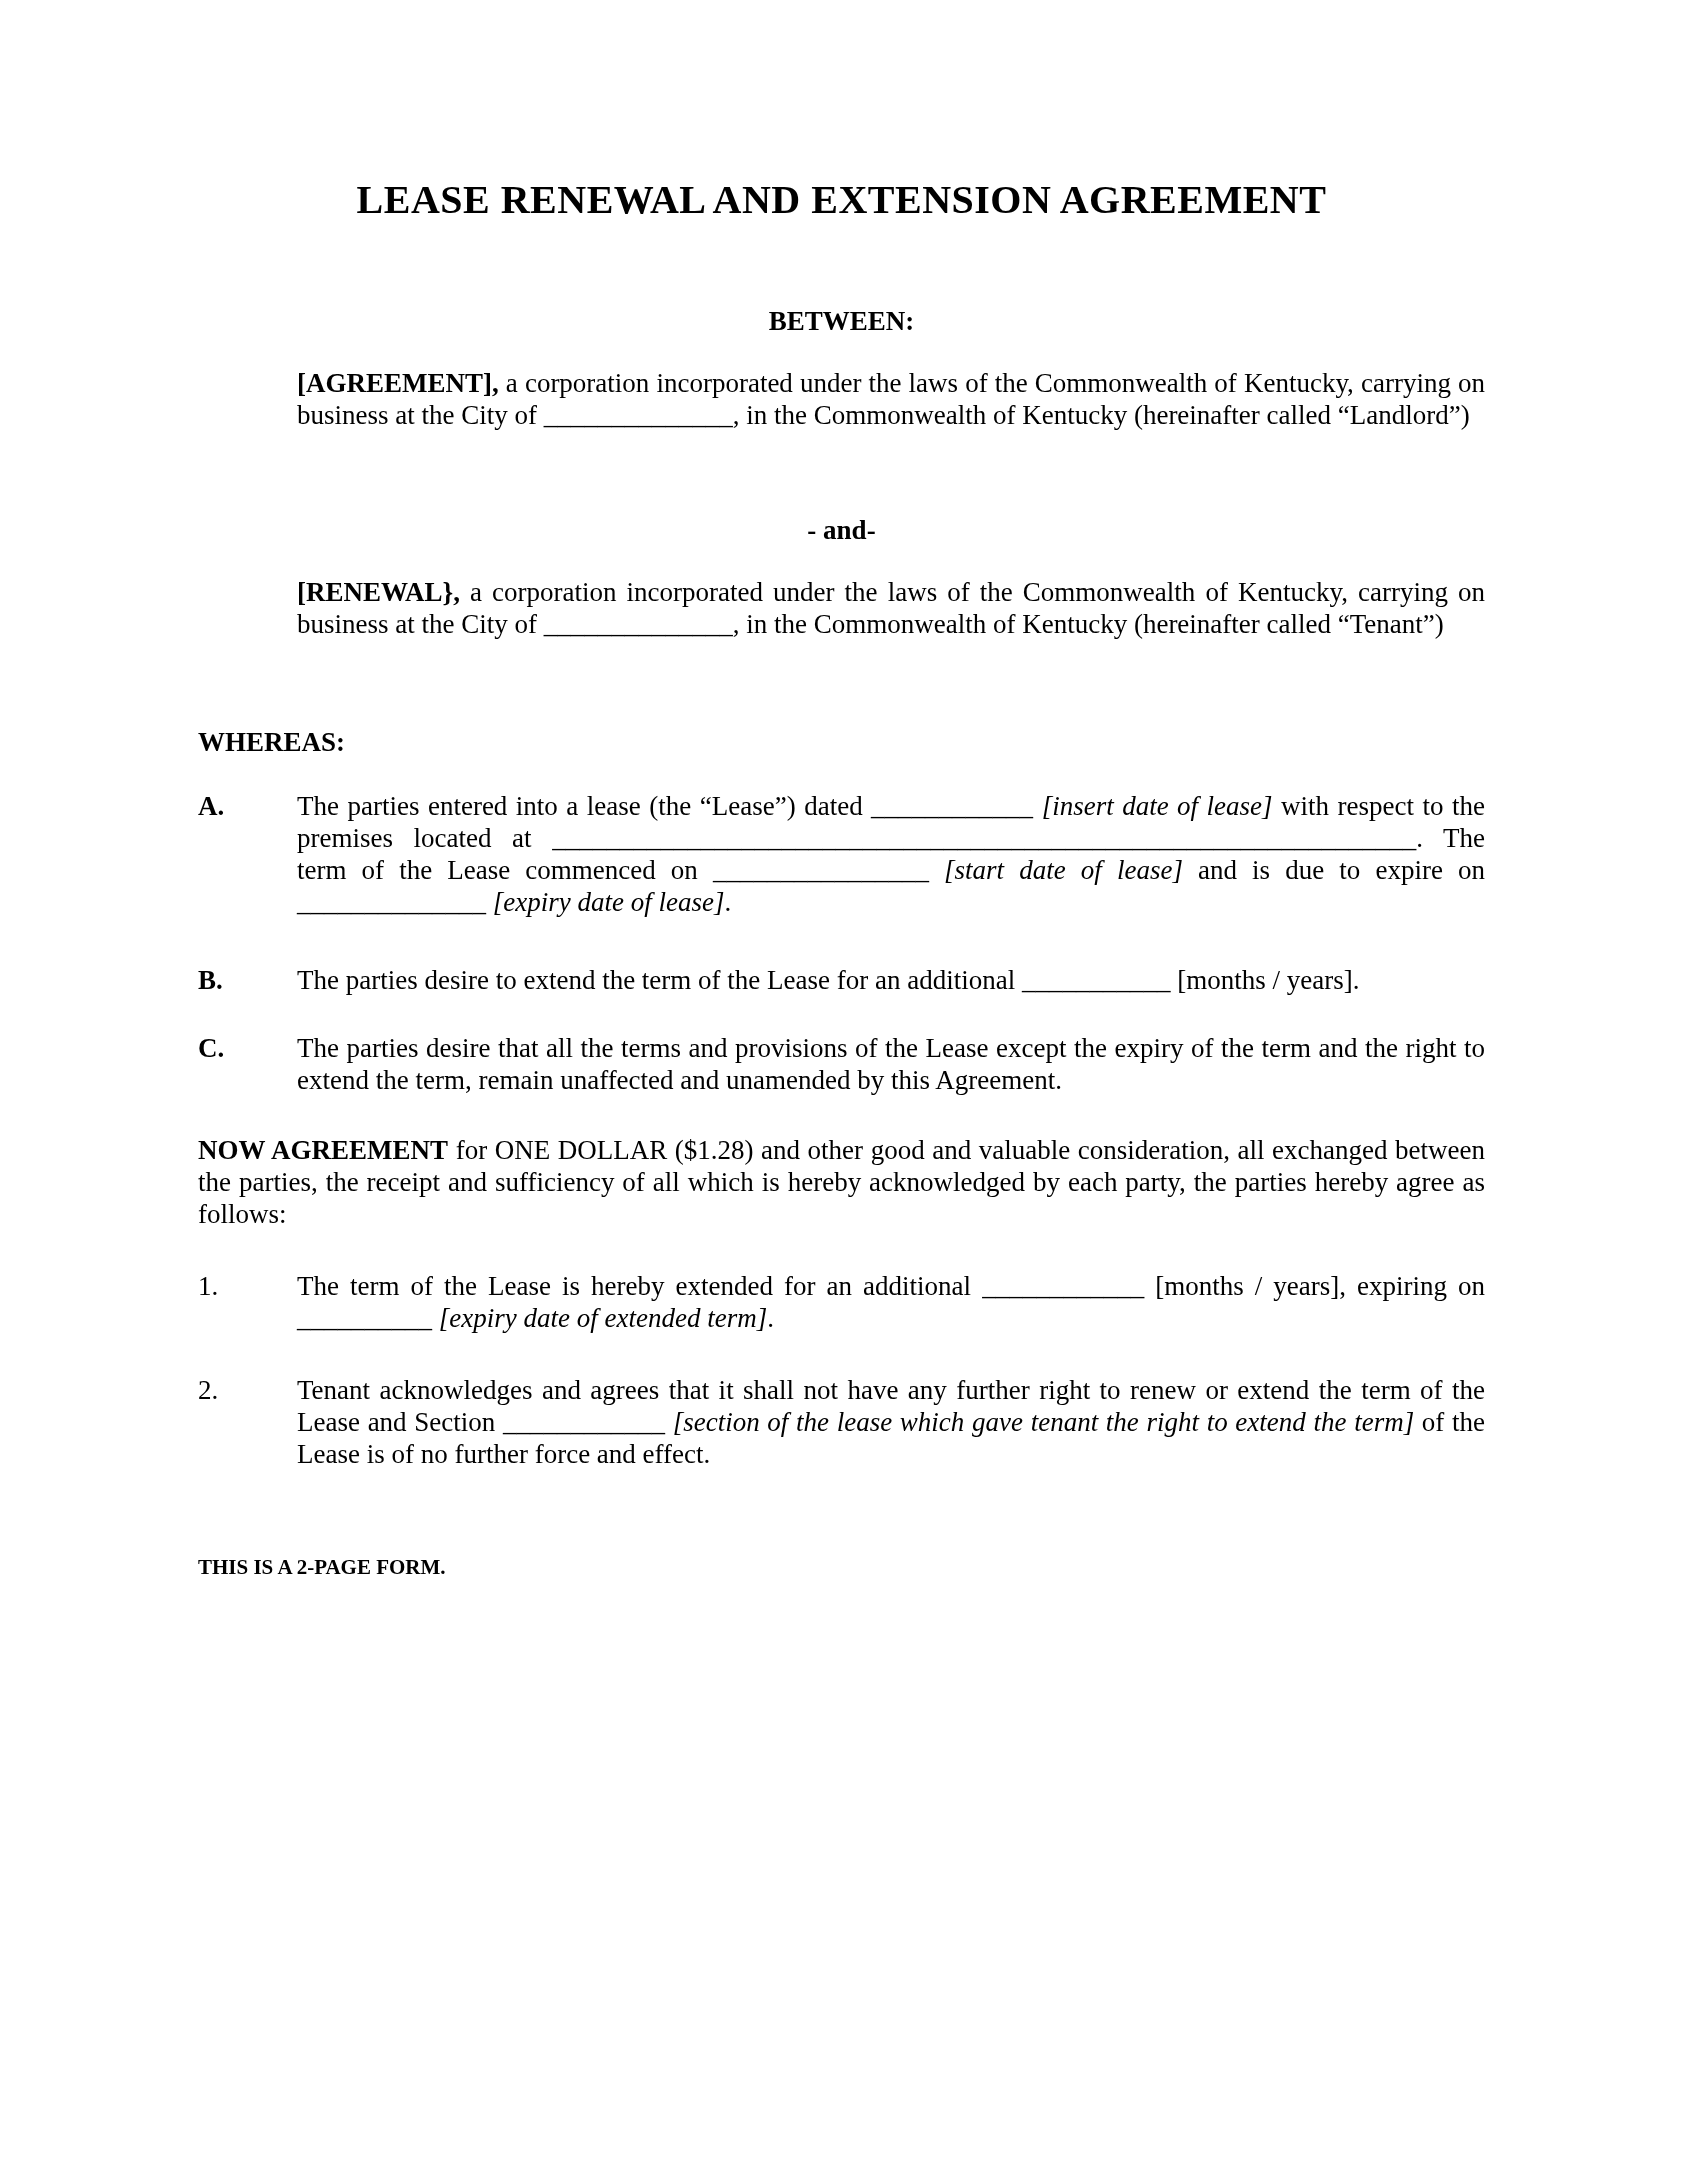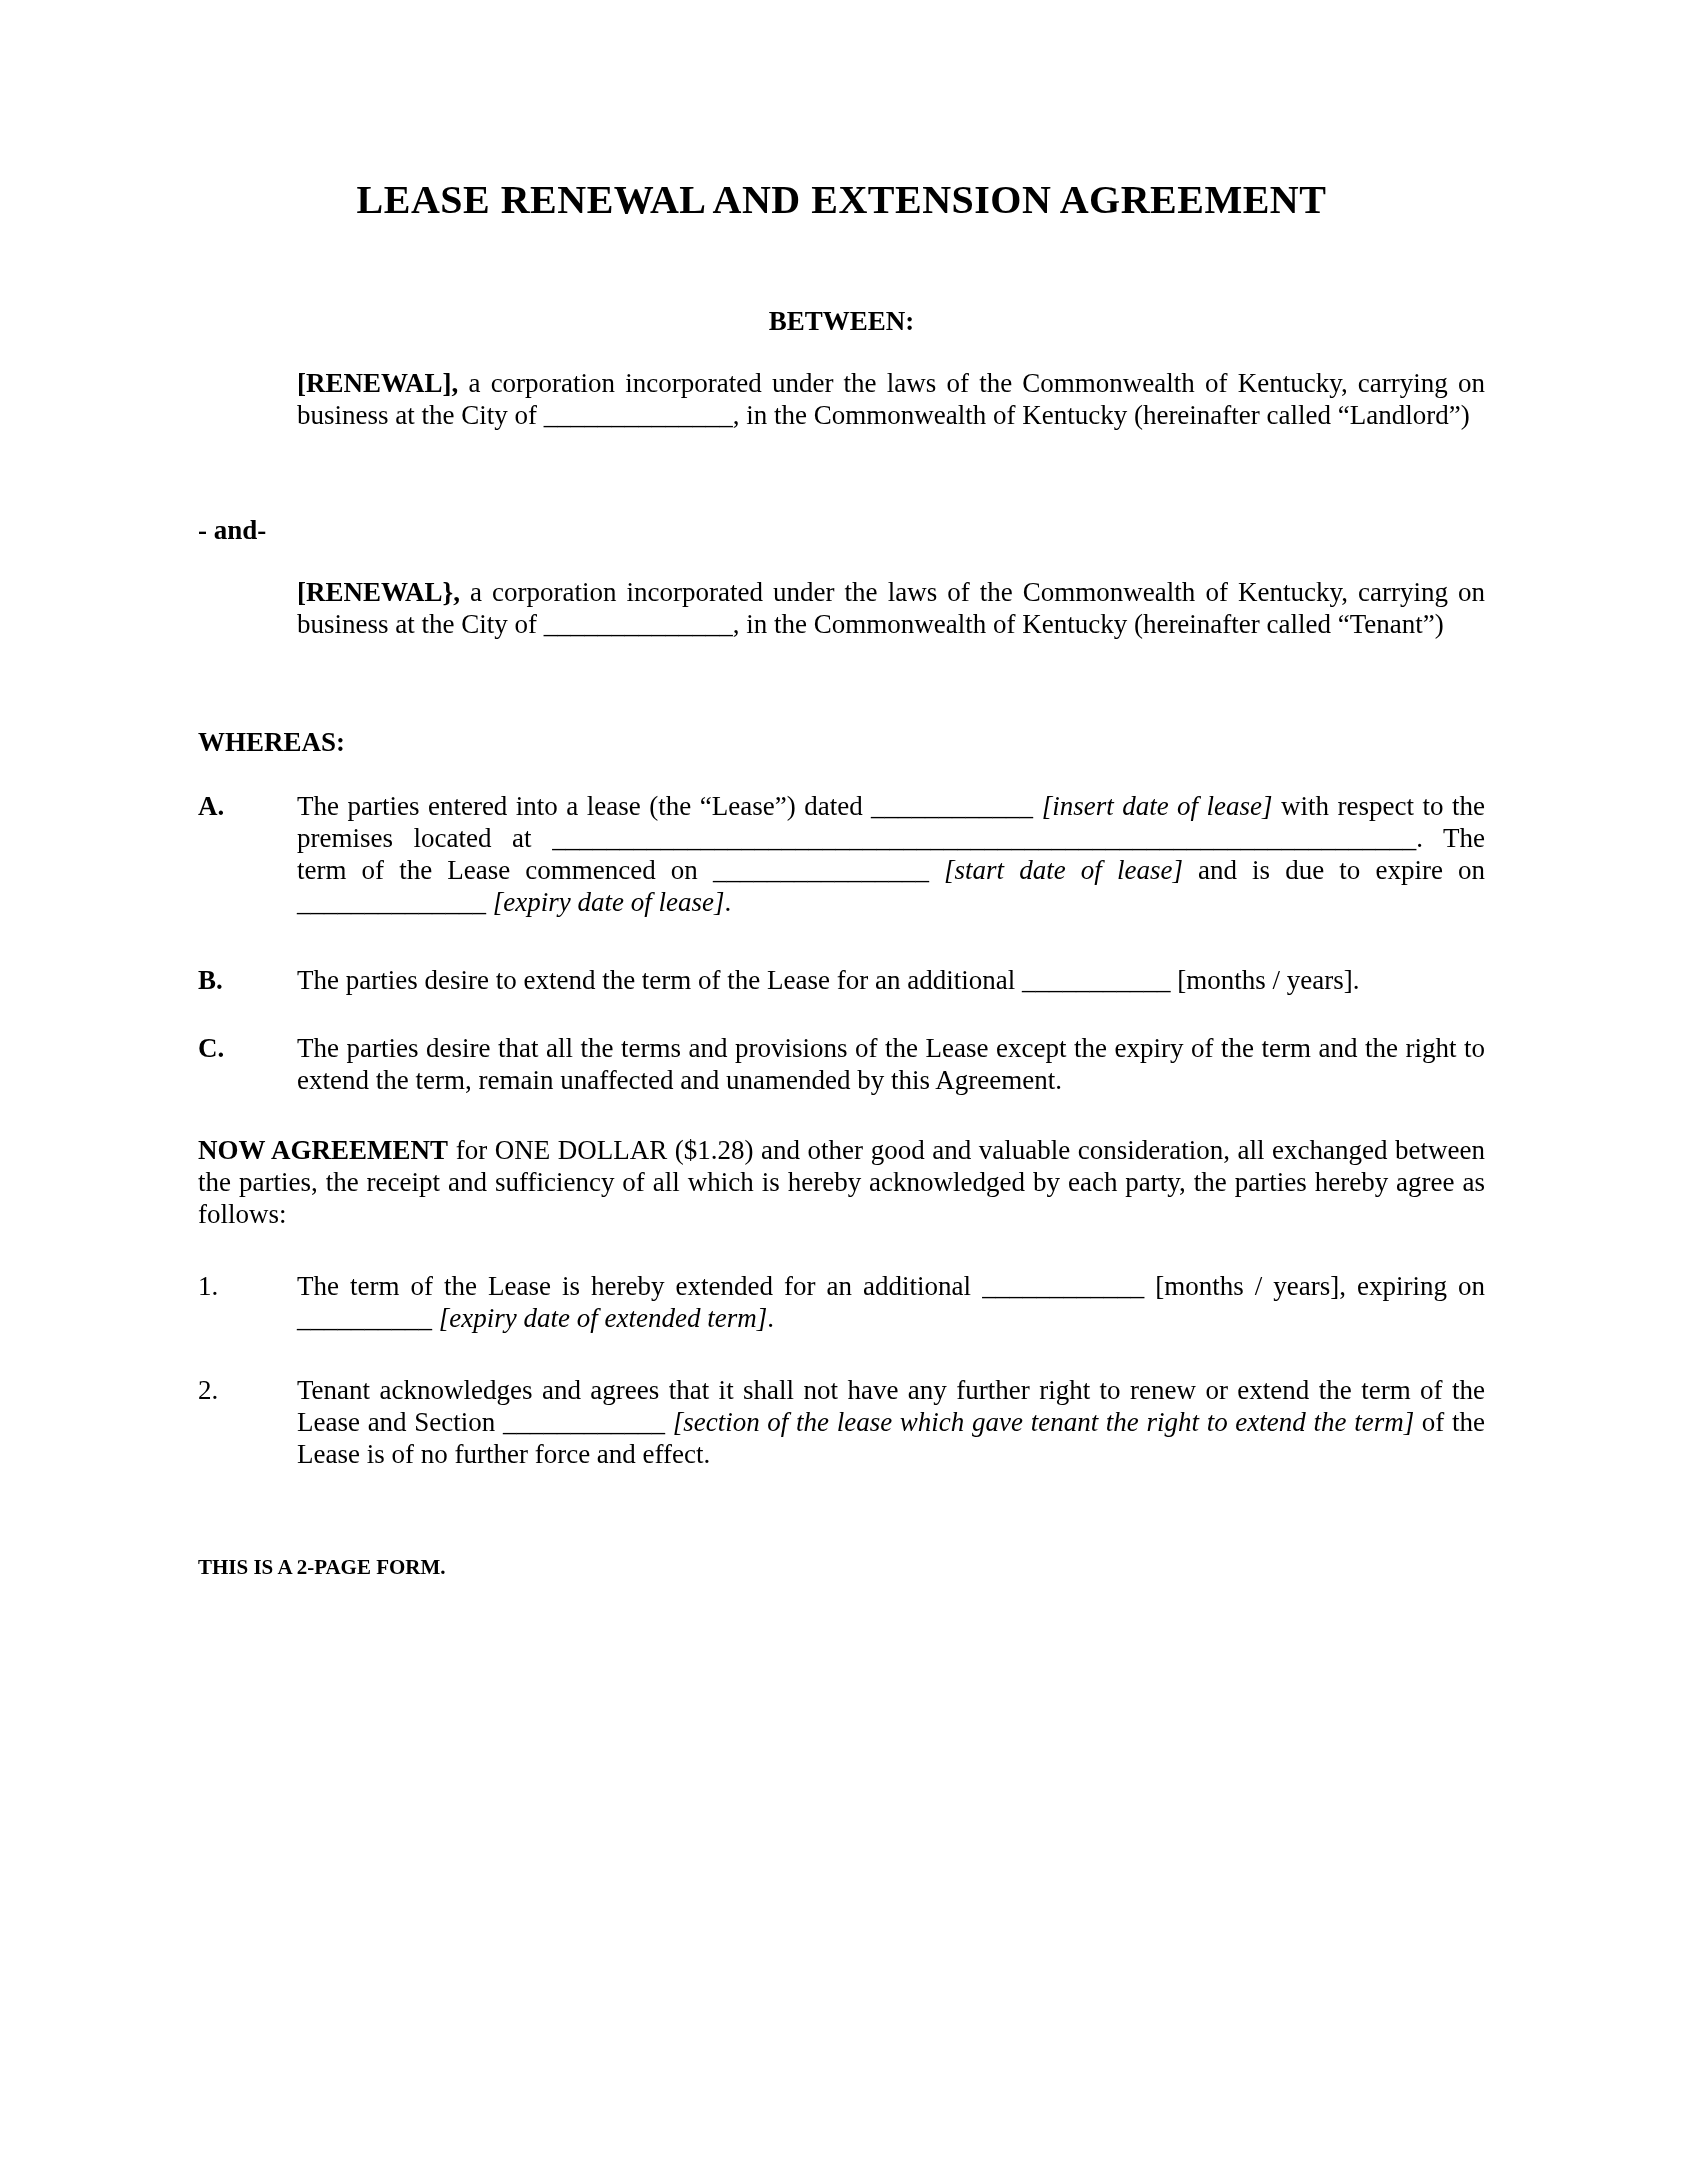--- a/index.html
+++ b/index.html
@@ -43,21 +43,21 @@
     text-align: justify;
   }
   .party-para {
     margin-top: 30px;
     margin-left: 99px;
   }
   .and-sep {
     margin: 83px 0 0 0;
     line-height: 32px;
     font-weight: bold;
-    text-align: left;
+    text-align: center;
   }
   .item {
     position: relative;
     padding-left: 99px;
     margin-top: 40px;
   }
   .item .item-label {
     position: absolute;
     left: 0;
     top: 0;
@@ -79,21 +79,21 @@
 </style>
 </head>
 <body>
 
 <div class="page">
 
   <h1 class="title">LEASE RENEWAL AND EXTENSION AGREEMENT</h1>
 
   <p class="label-line between-label">BETWEEN:</p>
 
-  <p class="para party-para"><span class="b">[RENEWAL],</span><span> a corporation incorporated under the laws of the Commonwealth of Kentucky, carrying on business at the City of ______________, in the Commonwealth of Kentucky (hereinafter called “Landlord”)</span></p>
+  <p class="para party-para"><span class="b">[AGREEMENT],</span><span> a corporation incorporated under the laws of the Commonwealth of Kentucky, carrying on business at the City of ______________, in the Commonwealth of Kentucky (hereinafter called “Landlord”)</span></p>
 
   <p class="and-sep">- and-</p>
 
   <p class="para party-para"><span class="b">[RENEWAL},</span><span> a corporation incorporated under the laws of the Commonwealth of Kentucky, carrying on business at the City of ______________, in the Commonwealth of Kentucky (hereinafter called “Tenant”)</span></p>
 
   <p class="label-line whereas-label">WHEREAS:</p>
 
   <div class="item recital recital-a">
     <span class="item-label">A.</span>
     <p class="para"><span>The parties entered into a lease (the “Lease”) dated ____________ </span><span class="i">[insert date of lease]</span><span> with respect to the premises located at ________________________________________________________________. The term of the Lease commenced on ________________ </span><span class="i">[start date of lease]</span><span> and is due to expire on ______________ </span><span class="i">[expiry date of lease]</span><span>.</span></p>

